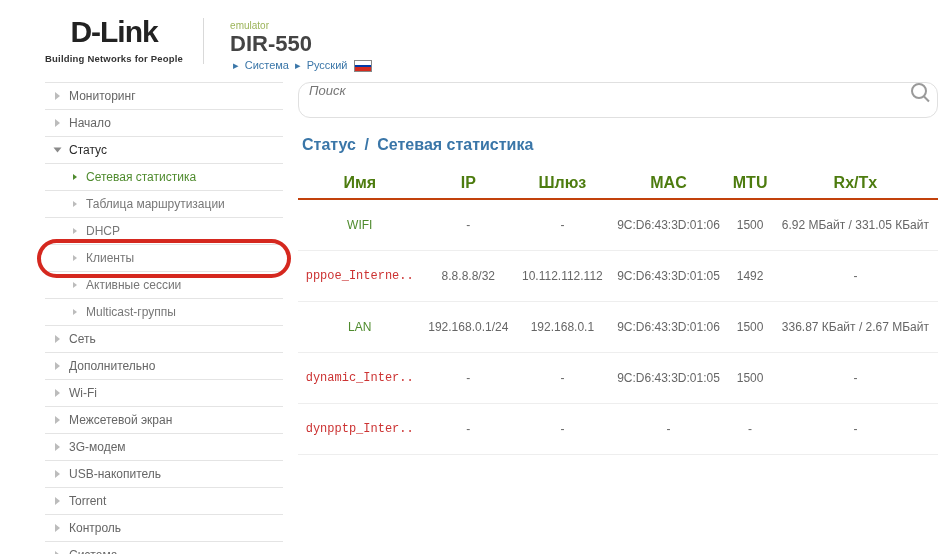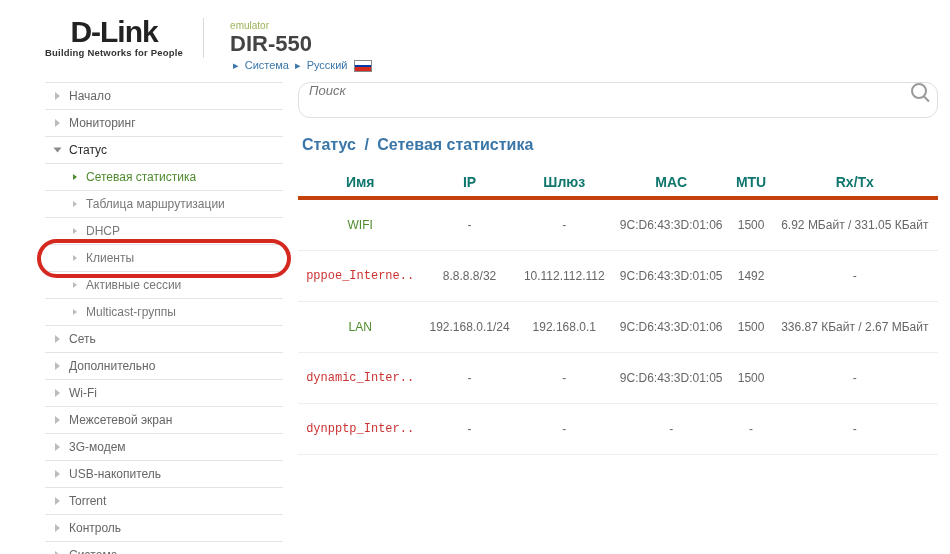--- a/index.html
+++ b/index.html
@@ -26,21 +26,21 @@
     border-right: 1px solid #d9d9d9;
     padding-right: 20px;
     margin-right: 12px;
   }
   .logo-text {
     font-size: 30px; font-weight: 900; letter-spacing: -1px;
     color: #222; line-height: 0.9;
   }
   .logo-tag {
     font-size: 9.5px; font-weight: bold; color: #333;
-    letter-spacing: 0.2px; margin-top: 2px;
+    letter-spacing: 0.2px; margin-top: 8px;
   }
   .model-block { padding-top: 2px; margin-left: 14px; }
   .emul { font-size: 10px; color: #9cb45a; }
   .model { font-size: 22px; font-weight: bold; color: #444; }
   .crumbs { font-size: 11px; color: #3a76a8; margin-top: 2px; }
   .crumbs .sep { color: #3a76a8; margin: 0 3px; }
   .flag {
     display: inline-block; width: 18px; height: 12px;
     vertical-align: middle; position: relative; margin-left: 3px;
     border: 1px solid #888;
@@ -112,22 +112,22 @@
     color: #3a76a8; font-size: 16px; font-weight: bold;
     margin-bottom: 14px; padding-left: 4px;
   }
   .page-title .slash { color: #3a76a8; margin: 0 4px; }
 
   table.data {
     width: 100%; border-collapse: collapse; font-size: 12px;
     text-align: center;
   }
   table.data th {
-    color: #0f766e; font-weight: bold; padding: 6px 4px;
-    border-bottom: 4px solid #c2410c; font-size: 14px;
+    color: #4d7c0f; font-weight: bold; padding: 6px 4px;
+    border-bottom: 2px solid #c2410c; font-size: 16px;
   }
   table.data td {
     padding: 18px 4px; border-bottom: 1px solid #eee; color: #666;
   }
   table.data td.name-green { color: #4f8b2e; }
   table.data td.name-red   { color: #c33; font-family: Liberation Mono, monospace; }
 
   .sidebar-wrap { position: relative; }
 </style>
 </head>
@@ -150,25 +150,25 @@
     </div>
   </div>
 </div>
 
 <div class="content">
   <div class="sidebar-wrap">
     <div class="sidebar">
       <ul class="nav" id="nav">
           <li>
             <span class="bullet"></span>
+            <span class="lbl">Мониторинг</span>
+          </li>
+          <li>
+            <span class="bullet"></span>
             <span class="lbl">Начало</span>
-          </li>
-          <li>
-            <span class="bullet"></span>
-            <span class="lbl">Мониторинг</span>
           </li>
           <li class="open">
             <span class="bullet down"></span>
             <span class="lbl">Статус</span>
           </li>
           <li class="sub active">
             <span class="bullet sub active-b"></span>
             <span class="lbl">Сетевая статистика</span>
           </li>
           <li class="sub">

